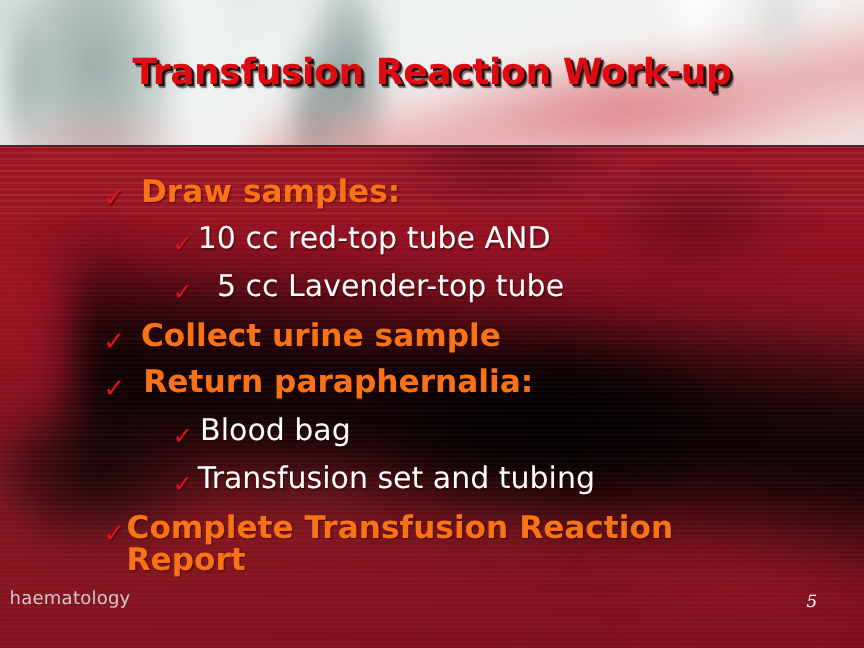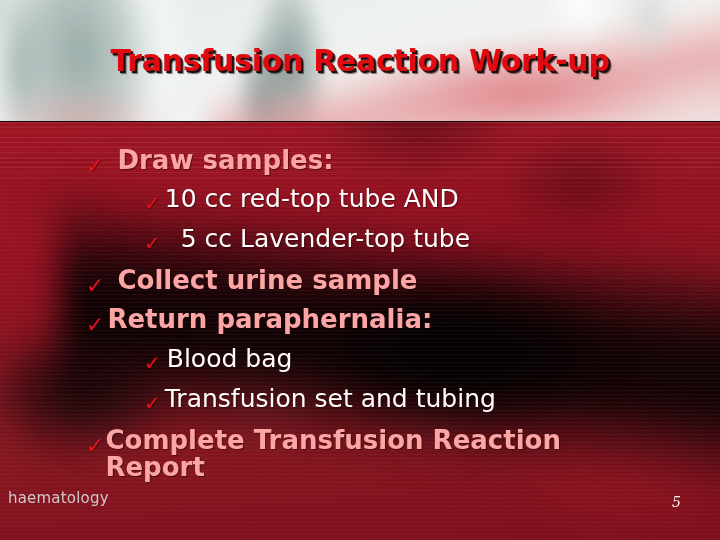--- a/index.html
+++ b/index.html
@@ -186,21 +186,21 @@
     text-shadow: 1px 1px 0 rgba(40,4,8,0.5);
   }
   .bullet.l1 .check { font-size: 22px; padding-top: 8px; }
   .bullet.l2 .check { font-size: 20px; padding-top: 7px; }
 
   .btext {
     font-family: "DejaVu Sans", "Liberation Sans", sans-serif;
     line-height: 1.04;
   }
   .bullet.l1 .btext {
-    color: #fca5a5;
+    color: #f97316;
     font-weight: bold;
     font-size: 26px;
     text-shadow: 1px 1px 1px rgba(40,4,8,0.55);
     white-space: normal;
   }
   .bullet.l2 .btext {
     color: #ffffff;
     font-weight: normal;
     font-size: 25px;
     text-shadow: 1px 1px 1px rgba(40,4,8,0.5);
@@ -272,21 +272,21 @@
       <span class="btext" style="margin-left:20px;">5 cc Lavender-top tube</span>
     </div>
 
     <div class="bullet l1" style="left:86px; top:145px; width:600px;">
       <span class="check">✓</span>
       <span class="btext" style="margin-left:13px;">Collect urine sample</span>
     </div>
 
     <div class="bullet l1" style="left:86px; top:184px; width:600px;">
       <span class="check">✓</span>
-      <span class="btext" style="margin-left:3px;">Return paraphernalia:</span>
+      <span class="btext" style="margin-left:15px;">Return paraphernalia:</span>
     </div>
 
     <div class="bullet l2" style="left:144px; top:224px; width:560px;">
       <span class="check">✓</span>
       <span class="btext" style="margin-left:6px;text-align:right;">Blood bag</span>
     </div>
 
     <div class="bullet l2" style="left:144px; top:264px; width:560px;">
       <span class="check">✓</span>
       <span class="btext" style="margin-left:4px;">Transfusion set and tubing</span>

